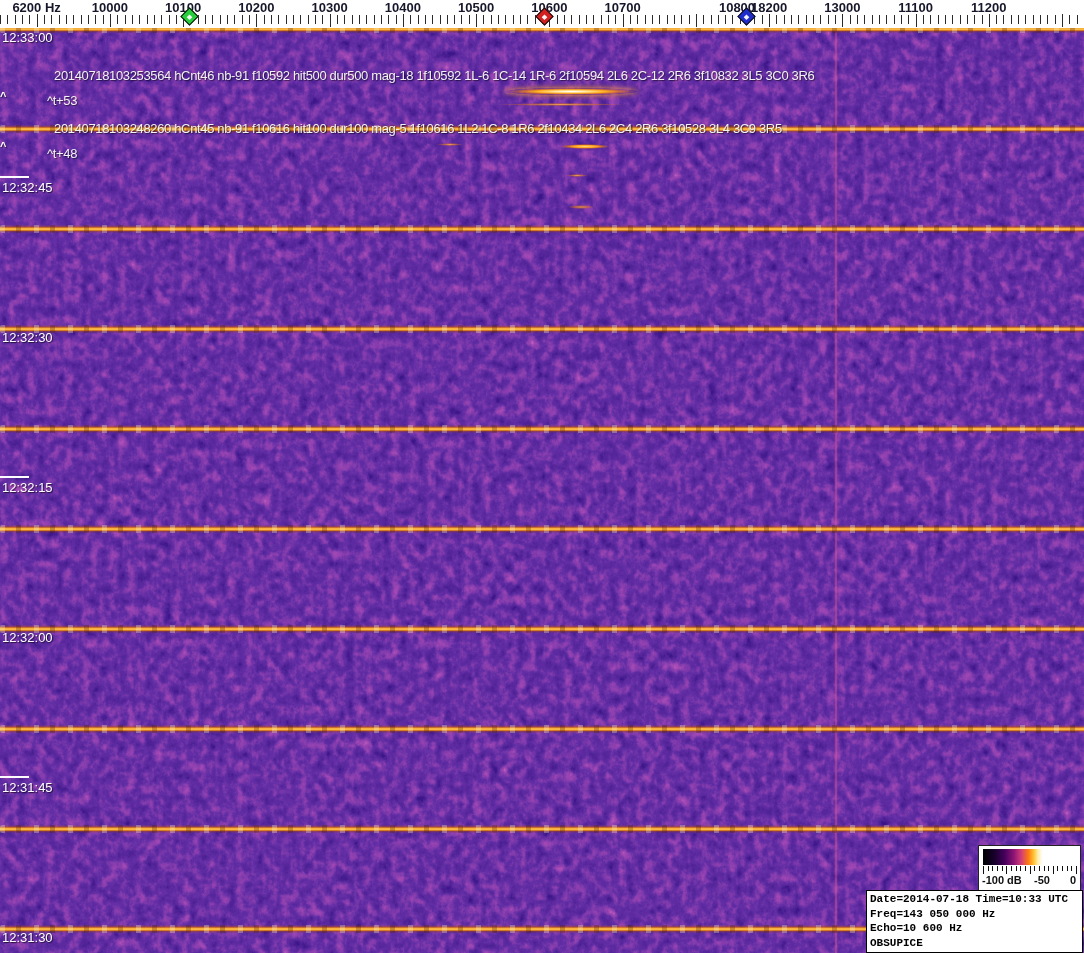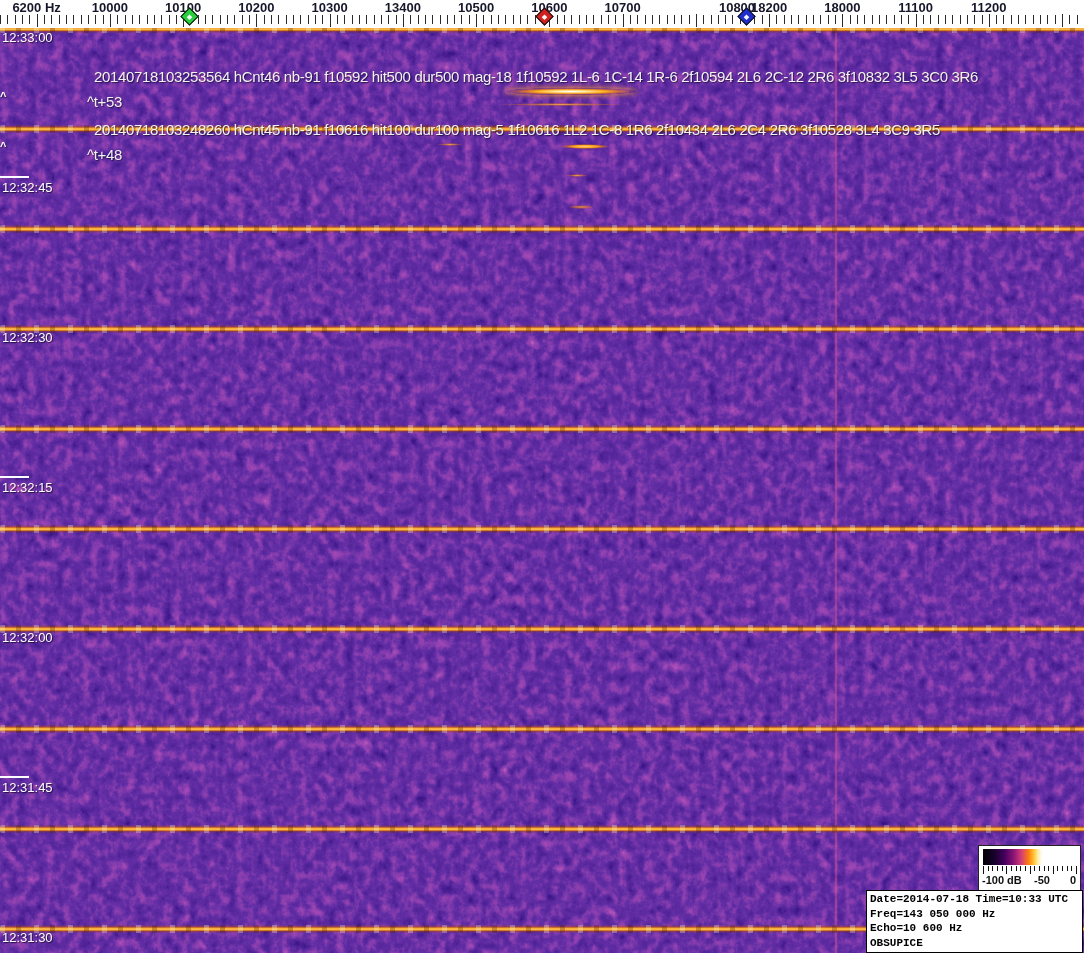--- a/index.html
+++ b/index.html
@@ -21,21 +21,21 @@
 
   
   .echo{position:absolute;z-index:3;border-radius:50%;}
   .echo.bright{background:radial-gradient(ellipse closest-side,#ffffff 0%,#ffe9a8 22%,#ffb020 52%,rgba(232,122,20,.70) 74%,rgba(180,60,10,0) 100%);box-shadow:0 0 5px 1px rgba(255,160,40,.75);}
   .echo.med{background:radial-gradient(ellipse closest-side,#ffd878 0%,#ffa21e 48%,rgba(222,112,16,.60) 74%,rgba(180,60,10,0) 100%);}
   .echo.faint{background:radial-gradient(ellipse closest-side,rgba(255,172,62,.85) 0%,rgba(220,110,20,.50) 58%,rgba(180,60,10,0) 100%);}
 
   
   .time-label{position:absolute;left:2px;color:#fff;font-size:13px;z-index:4;text-shadow:1px 1px 1px rgba(0,0,0,.65);white-space:nowrap;}
   .time-tick{position:absolute;left:0;width:29px;height:2px;background:#fff;z-index:4;}
-  .ann{position:absolute;color:#f2f2f2;font-size:15px;letter-spacing:-0.35px;white-space:nowrap;z-index:4;text-shadow:1px 1px 1px rgba(0,0,0,.55);margin-left:40px;}
+  .ann{position:absolute;color:#f2f2f2;font-size:13px;letter-spacing:-0.35px;white-space:nowrap;z-index:4;text-shadow:1px 1px 1px rgba(0,0,0,.55);}
   .caret{position:absolute;left:0;color:#fff;font-size:11px;font-weight:bold;z-index:4;text-shadow:1px 1px 1px rgba(0,0,0,.55);}
 
   
   #ruler{position:absolute;left:0;top:0;width:1084px;height:28px;background:#fff;z-index:5;}
   .freq-label{position:absolute;top:0;transform:translateX(-50%);font-size:13px;font-weight:bold;color:#16162a;white-space:nowrap;}
   .tick{position:absolute;top:15px;width:1px;height:9px;background:#2a2a2a;}
   .tick.major{top:14px;height:13px;}
   .diamond{position:absolute;top:10px;width:11px;height:11px;border:1.5px solid #101010;transform:rotate(45deg);z-index:6;}
   .ddot{position:absolute;left:3.5px;top:3.5px;width:4px;height:4px;background:#fff;opacity:.95;}
 
@@ -270,27 +270,27 @@
         <div class="tick major" style="left: 1062px;"></div>
         <div class="tick" style="left: 1069.4px;"></div>
         <div class="tick" style="left: 1076.7px;"></div>
       </div>
     <div id="flabel-layer">
         <div class="freq-label" style="left: 36.6px;">6200 Hz</div>
         <div class="freq-label" style="left: 109.9px;">10000</div>
         <div class="freq-label" style="left: 183.1px;">10100</div>
         <div class="freq-label" style="left: 256.4px;">10200</div>
         <div class="freq-label" style="left: 329.6px; text-align: right;">10300</div>
-        <div class="freq-label" style="left: 402.8px;">13400</div>
+        <div class="freq-label" style="left: 402.8px;">10400</div>
         <div class="freq-label" style="left: 476.1px;">10500</div>
         <div class="freq-label" style="left: 549.3px;">10600</div>
         <div class="freq-label" style="left: 622.6px;">10700</div>
         <div class="freq-label" style="left: 737px;">10800</div>
         <div class="freq-label" style="left: 769.1px;">18200</div>
-        <div class="freq-label" style="left: 842.3px;">18000</div>
+        <div class="freq-label" style="left: 842.3px;">13000</div>
         <div class="freq-label" style="left: 915.5px;">11100</div>
         <div class="freq-label" style="left: 988.8px;">11200</div>
       </div>
     <div id="marker-layer">
         <div class="diamond" style="left: 183px; background: rgb(39, 207, 60);">
           <div class="ddot"></div>
         </div>
         <div class="diamond" style="left: 537.5px; background: rgb(210, 31, 31);">
           <div class="ddot"></div>
         </div>

